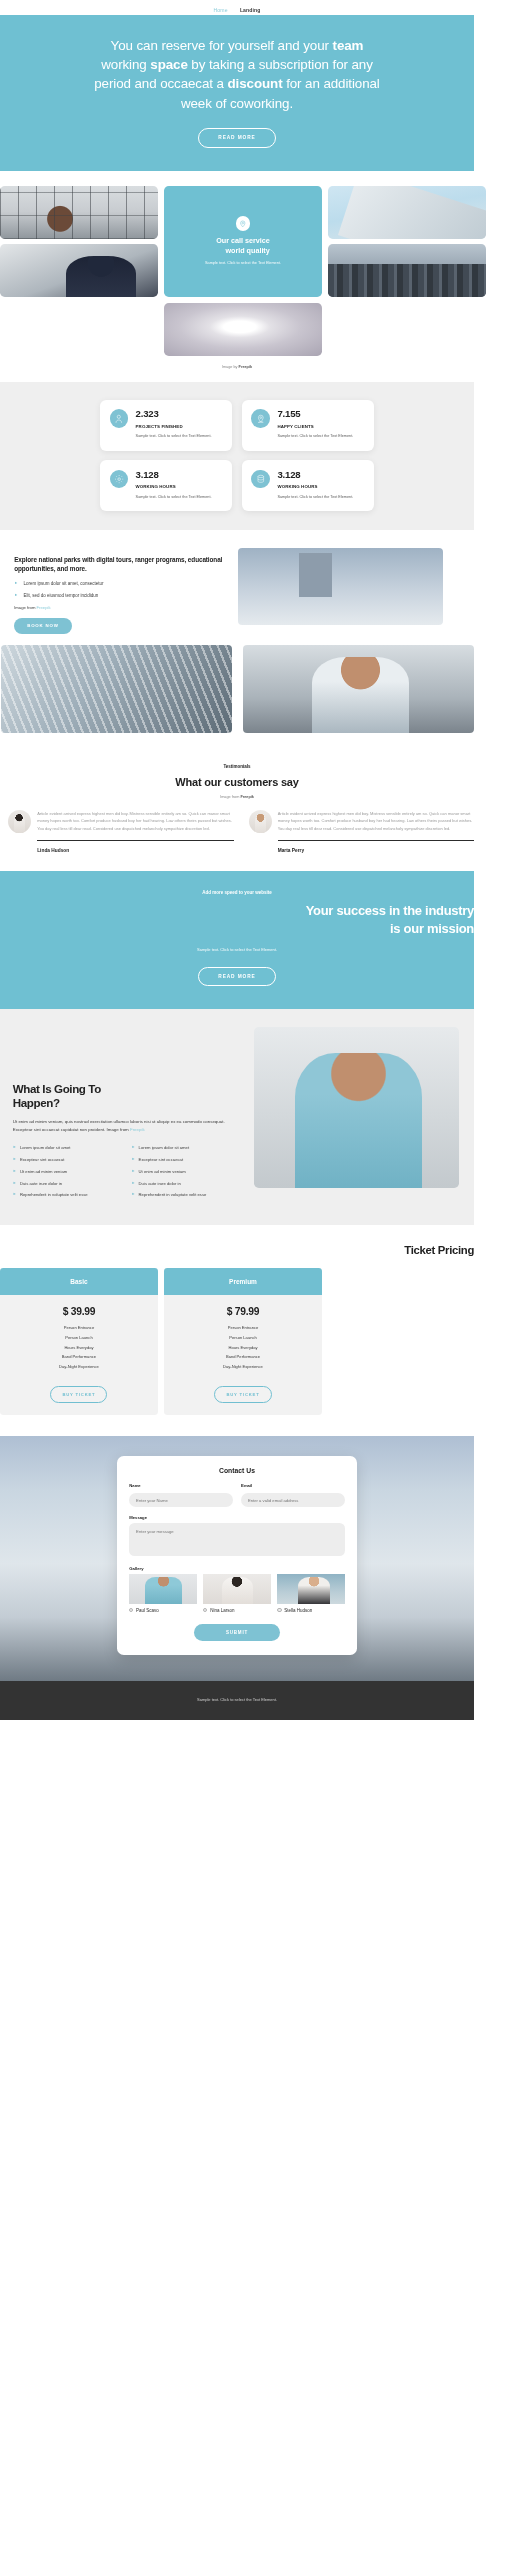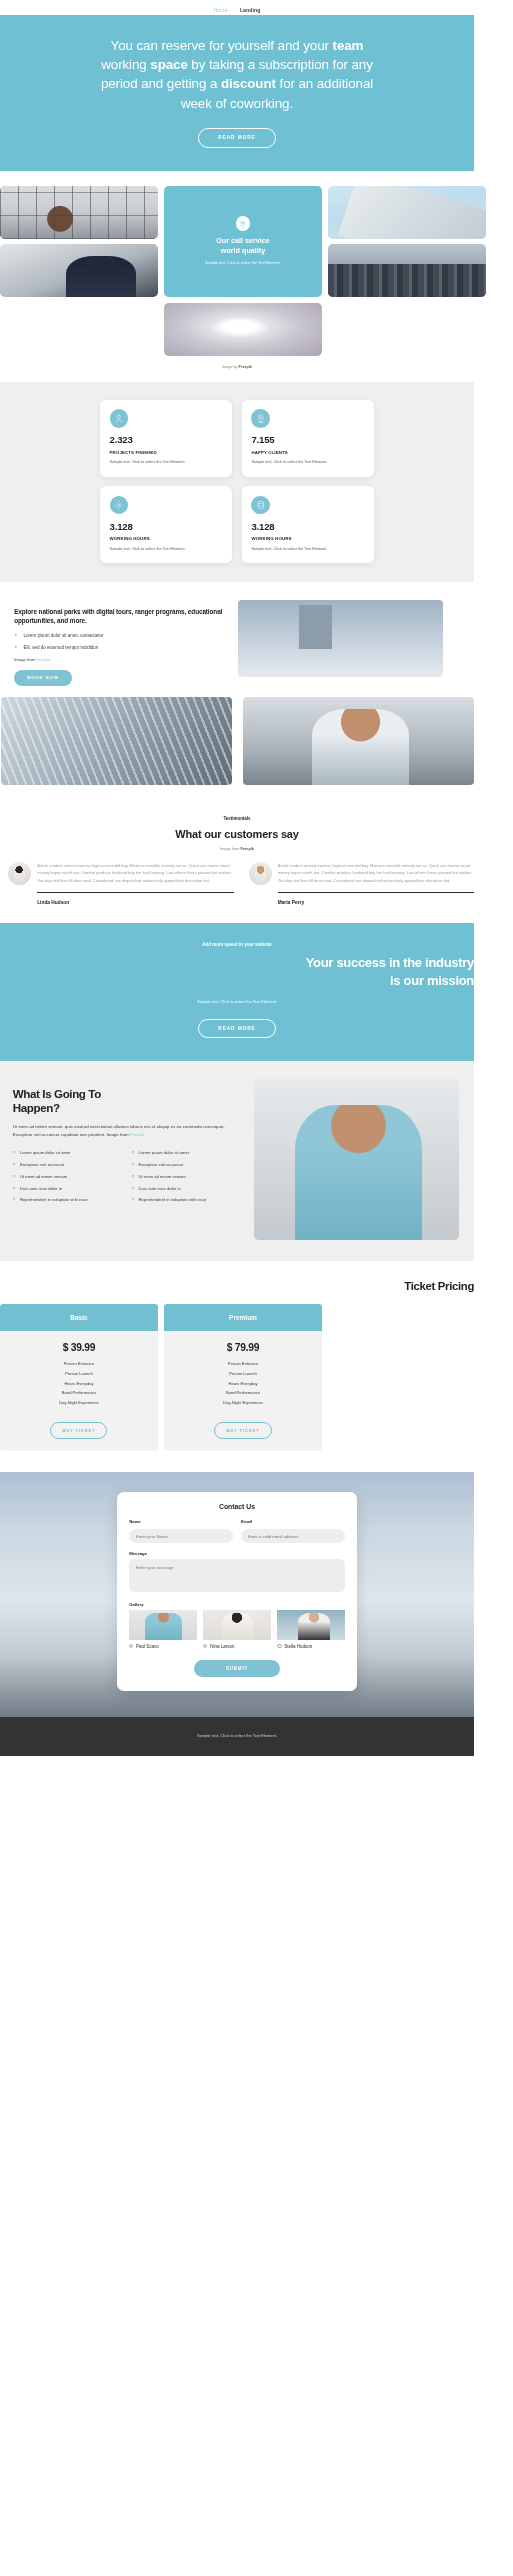--- a/index.html
+++ b/index.html
@@ -78,21 +78,21 @@
   }
   .card-call {
     background: #6fc0d2;
     border-radius: 4.8px;
     grid-row: span 1;
     display: flex;
     flex-direction: column;
     align-items: center;
     justify-content: center;
     color: #fff;
-    text-align: center;
+    text-align: right;
     padding: 10px 11px;
   }
   .pin-badge {
     width: 14.4px; height: 14.4px; border-radius: 50%;
     background: #fff; display: flex; align-items: center; justify-content: center;
     margin-bottom: 5.5px;
   }
   .card-call h3 { font-size: 7.2px; font-weight: 700; line-height: 1.3; }
   .card-call p { font-size: 3.8px; margin-top: 5.5px; line-height: 1.6; opacity: .95; }
   .credit { text-align: center; font-size: 3.8px; color: #8a8a8a; margin-top: 9.6px; }
@@ -120,21 +120,21 @@
 
   
   .stats-sec { background: #efefef; padding: 18px 0 19px; }
   .stats-grid {
     width: 274px; margin: 0 auto;
     display: grid; grid-template-columns: 1fr 1fr; gap: 9.6px;
   }
   .stat-card {
     background: #fff; border-radius: 6.2px; padding: 9.6px 9.6px 11px;
     box-shadow: 0 1.4px 6.2px rgba(0,0,0,.07);
-    display: flex; gap: 7.5px; flex-direction: column;
+    display: flex; gap: 7.5px;
   }
   .stat-ic {
     width: 18.5px; height: 18.5px; min-width: 18.5px; border-radius: 50%;
     background: #7ec2d3; display: flex; align-items: center; justify-content: center;
   }
   .stat-num { font-size: 9.6px; font-weight: 700; letter-spacing: -0.2px; line-height: 1; }
   .stat-lbl { font-size: 4.4px; font-weight: 700; letter-spacing: 0.1px; margin-top: 4.8px; }
   .stat-desc { font-size: 3.8px; color: #5d5d5d; margin-top: 4.8px; line-height: 1.65; }
 
   
@@ -191,21 +191,21 @@
     background: #6fc0d2; text-align: center; padding: 19px 0 23px; color: #fff;
   }
   .mission .kick { font-size: 4.5px; font-weight: 700; }
   .mission h2 { font-size: 13px; font-weight: 700; margin-top: 7.5px; line-height: 1.35; letter-spacing: -0.3px; text-align: right; }
   .mission .sub { font-size: 4px; margin-top: 9.6px; opacity: .95; }
 
   
   .happen-sec { background: #efefef; padding: 18px 0 20.5px; }
   .happen { width: 473px; margin: 0 auto; display: flex; gap: 13.7px; }
   .happen-left { width: 240px; padding-left: 12.3px; padding-top: 8.2px; }
-  .happen-left h2 { font-size: 11.6px; font-weight: 700; line-height: 1.2; letter-spacing: -0.4px; }
+  .happen-left h2 { font-size: 11.6px; font-weight: 700; line-height: 1.2; letter-spacing: -0.4px; margin-top: 47px; }
   .happen-left .para { font-size: 4.4px; color: #3c3c3c; line-height: 1.8; margin-top: 8.2px; }
   .happen-left .para a { color: #8ecdda; text-decoration: none; }
   .feat-cols { display: grid; grid-template-columns: 1fr 1fr; gap: 0 9.6px; margin-top: 11px; }
   .feat-cols li { list-style: none; display: flex; gap: 3.4px; align-items: flex-start;
     font-size: 4.2px; color: #3d3d3d; margin-bottom: 5.5px; line-height: 1.5; }
   .happen-right { width: 205px; height: 161px; border-radius: 4.8px; overflow: hidden; position: relative; }
   .ph-beard { background: linear-gradient(180deg,#e7eaec 0%,#d3d8db 55%,#c3c9cd 100%); }
   .ph-beard::after{content:"";position:absolute;left:20%;top:16%;width:62%;height:86%;
     background:radial-gradient(circle at 50% 15%,#c08f6e 0 20%,transparent 21%),linear-gradient(180deg,#8fc6d6 30%,#6fb1c4 100%);border-radius:32% 32% 0 0;}
 
@@ -276,21 +276,21 @@
 
   <nav class="nav">
     <a class="n-home" href="#">Home</a>
     <a class="n-landing" href="#">Landing</a>
   </nav>
 
   <section class="hero">
     <h1>
       <span>You can reserve for yourself and your </span><b>team</b><br>
       <span>working </span><b>space</b><span> by taking a subscription for any</span><br>
-      <span>period and getting a </span><b>discount</b><span> for an additional</span><br>
+      <span>period and occaecat a </span><b>discount</b><span> for an additional</span><br>
       <span>week of coworking.</span>
     </h1>
     <button class="btn-outline-white">READ MORE</button>
   </section>
 
   <section class="gallery-sec">
     <div class="g-grid">
       <div class="g-cell">
           <div class="ph ph-woman"></div>
         </div>

